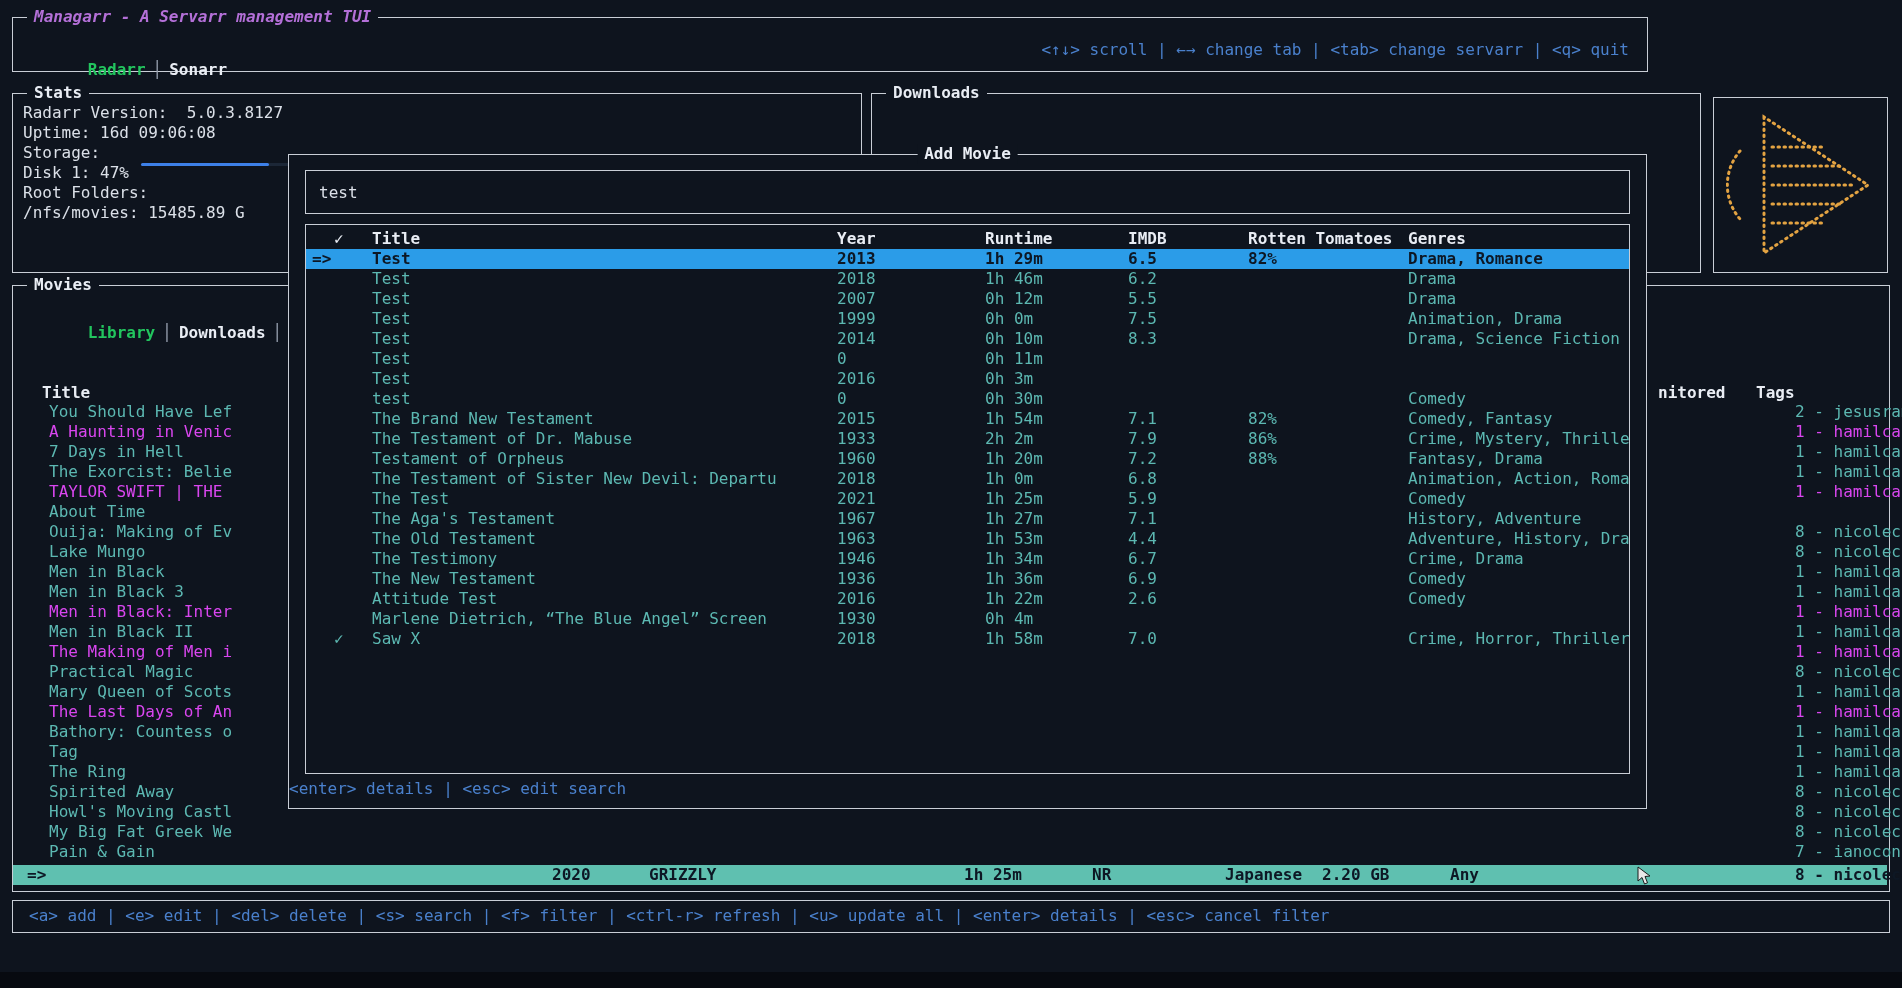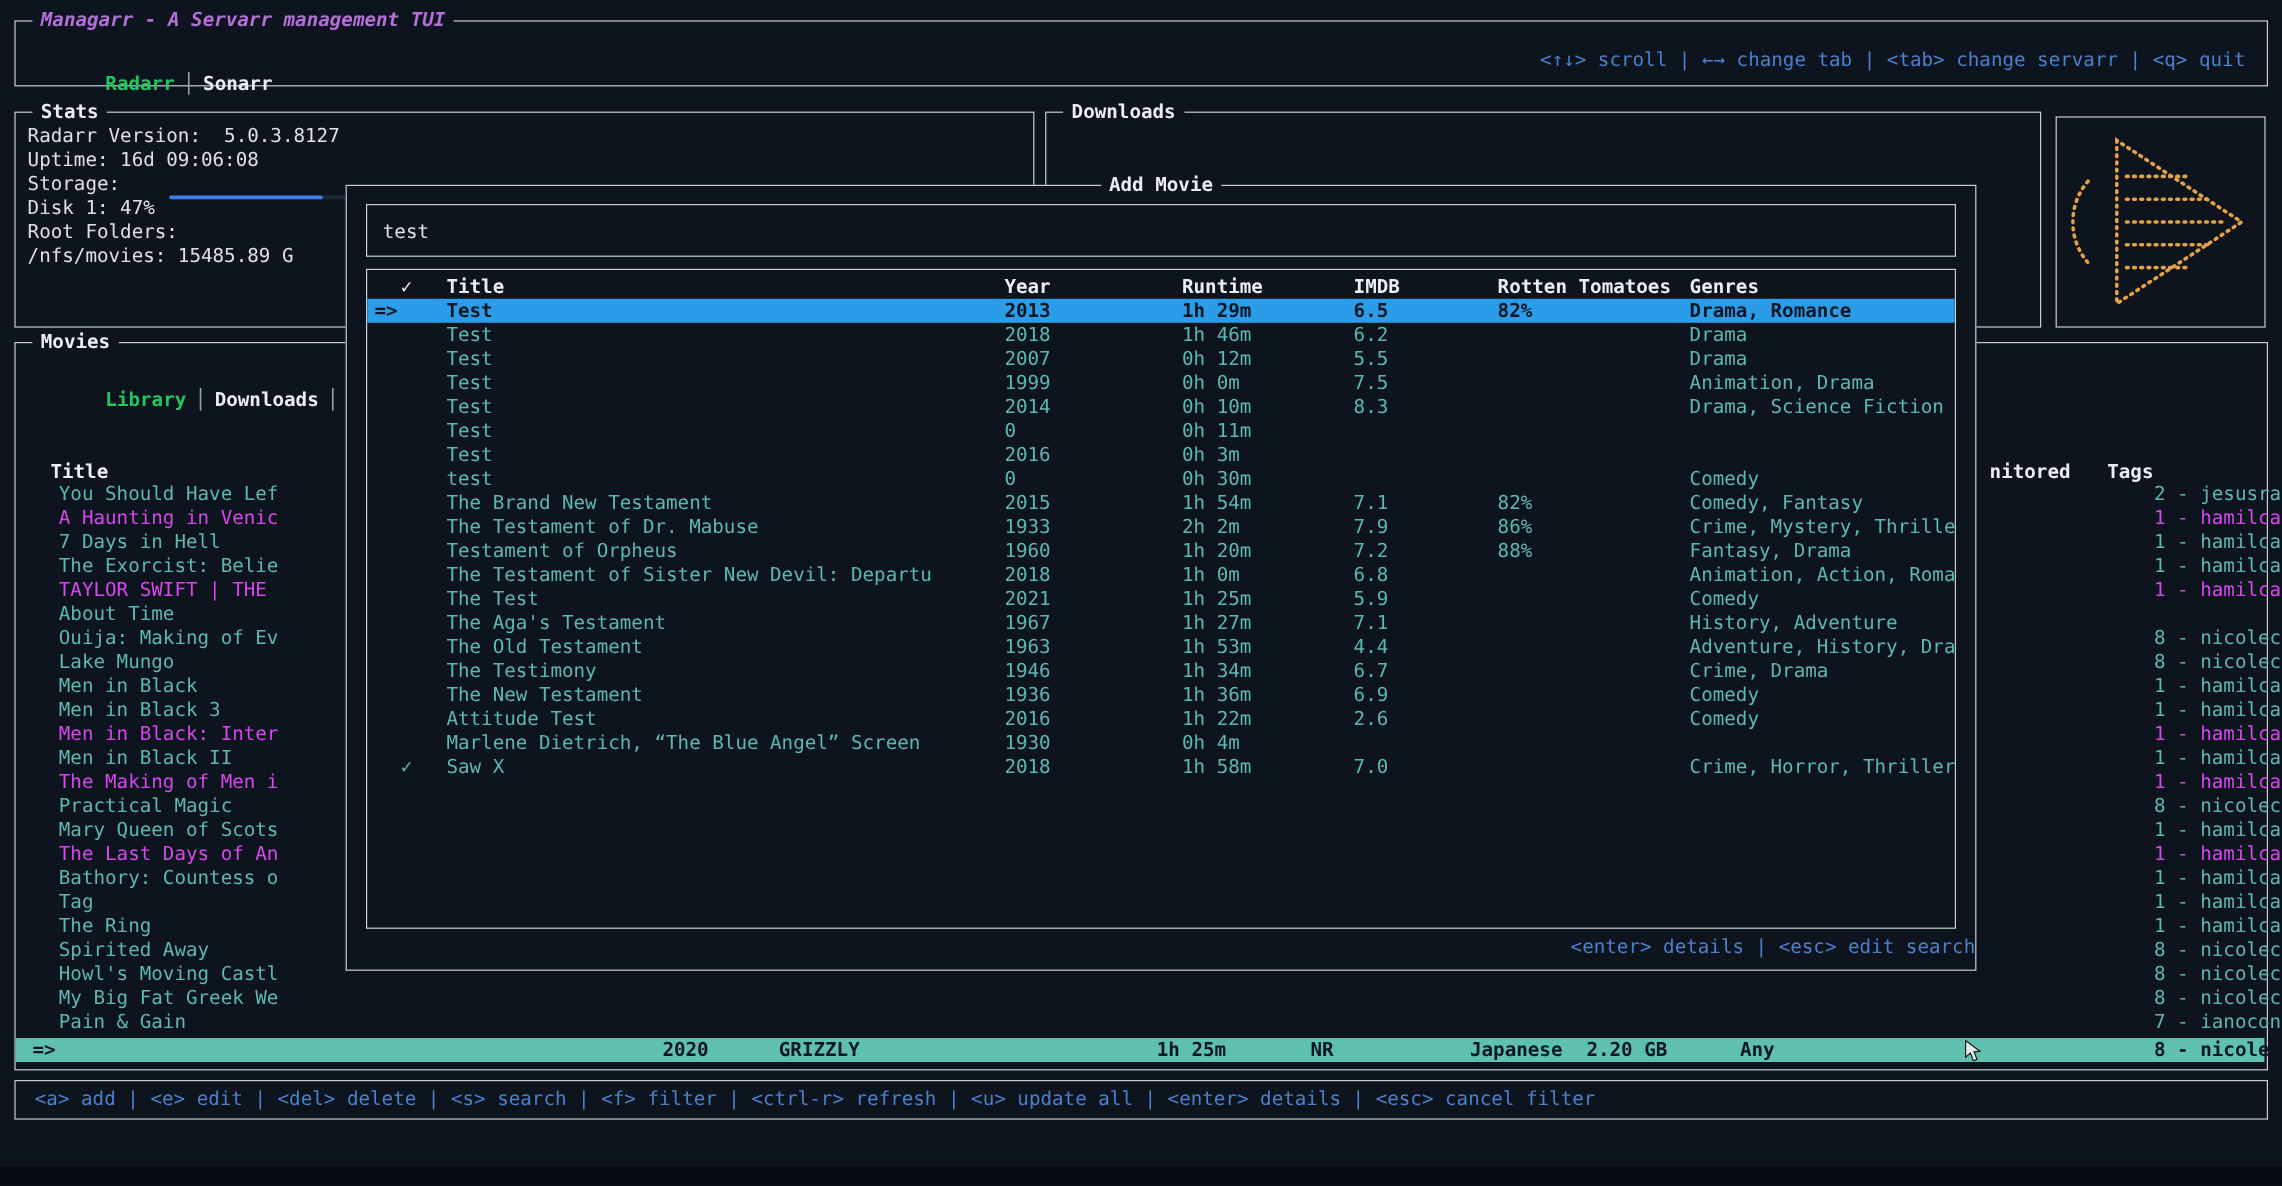--- a/index.html
+++ b/index.html
@@ -4,21 +4,21 @@
 <style>
   *{box-sizing:border-box;margin:0;padding:0}
   body{margin:0;background:#05070b}
   .screen{position:relative;width:1902px;height:988px;background:#0e141e;overflow:hidden;
           font-family:"DejaVu Sans Mono",monospace;font-size:16px;line-height:20px;color:#dbe0e8}
   .block{position:absolute;border:1px solid #c9ced6}
   .block-title{position:absolute;top:-11px;left:14px;background:#0e141e;padding:0 7px;font-weight:bold;color:#e9edf4;white-space:pre}
   .pre{white-space:pre}
 
   
-  #header{left:12px;top:17px;width:1878px;height:55px}
+  #header{left:12px;top:17px;width:1636px;height:55px}
   .app-title{color:#b470d8;font-style:italic}
   #header .tabs{position:absolute;left:10px;top:22px;white-space:pre}
   .tab{font-weight:bold;padding:0 7px;cursor:default}
   .tab-orange{color:#22c55e}
   .tab-white{color:#e9edf4}
   .sep{color:#9aa3b2}
   #help-top{position:absolute;right:18px;top:22px;color:#4a80cc;white-space:pre}
 
   
   #stats{left:12px;top:93px;width:850px;height:180px}
@@ -60,21 +60,21 @@
   #search-box{position:absolute;left:16px;top:15px;width:1325px;height:44px;border:1px solid #c9ced6}
   #search-box input{width:100%;height:100%;background:transparent;border:none;outline:none;color:#dbe0e8;font:inherit;padding:0 13px}
   #results{position:absolute;left:16px;top:69px;width:1325px;height:550px;border:1px solid #c9ced6;overflow:hidden}
   .thead{position:absolute;left:0;top:4px;width:100%;height:20px;font-weight:bold;color:#e9edf4}
   .thead span,.srow span{position:absolute;white-space:pre}
   .c-marker{left:6px}.c-check{left:28px}.c-title{left:66px}.c-year{left:531px}.c-runtime{left:679px}
   .c-imdb{left:822px}.c-rt{left:942px}.c-genres{left:1102px}
   #result-rows{position:absolute;left:0;top:24px;width:100%}
   .srow{position:relative;height:20px;color:#5cb8b2}
   .srow[data-selected="true"]{background:#2b9ce8;color:#0d1724;font-weight:bold}
-  #modal-help{position:absolute;left:0;bottom:9px;width:100%;text-align:right;color:#4a80cc;white-space:pre}
+  #modal-help{position:absolute;left:0;bottom:9px;width:100%;text-align:left;color:#4a80cc;white-space:pre}
 
   
   #bottom-bar{left:12px;top:900px;width:1878px;height:33px}
   #bottom-bar .text{position:absolute;left:16px;top:5px;color:#4a80cc;white-space:pre}
   #bottom-strip{position:absolute;left:0;top:972px;width:1902px;height:16px;background:#070a10}
 
   #cursor{position:absolute;left:1637px;top:866px;z-index:40}
 </style>
 </head>
 <body>

